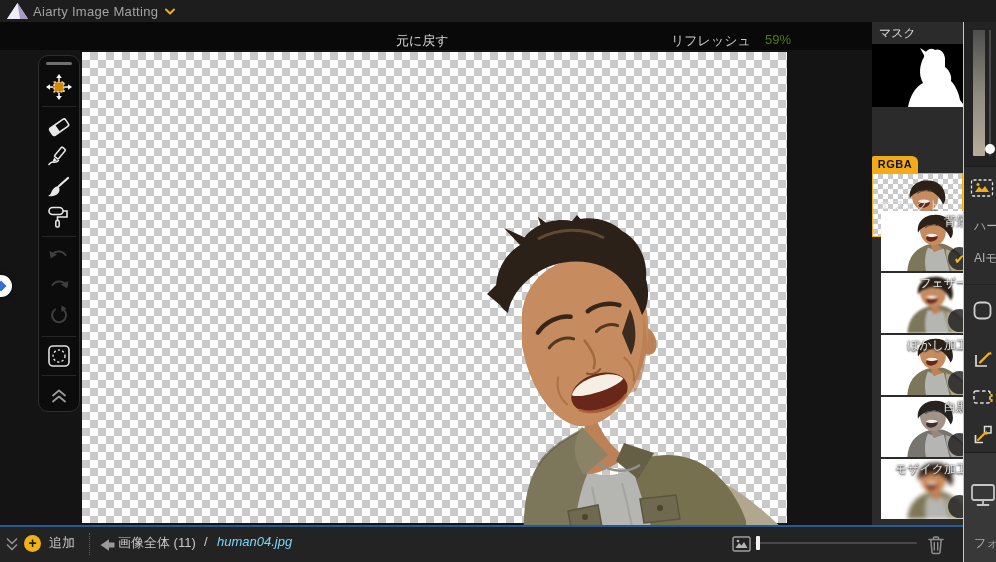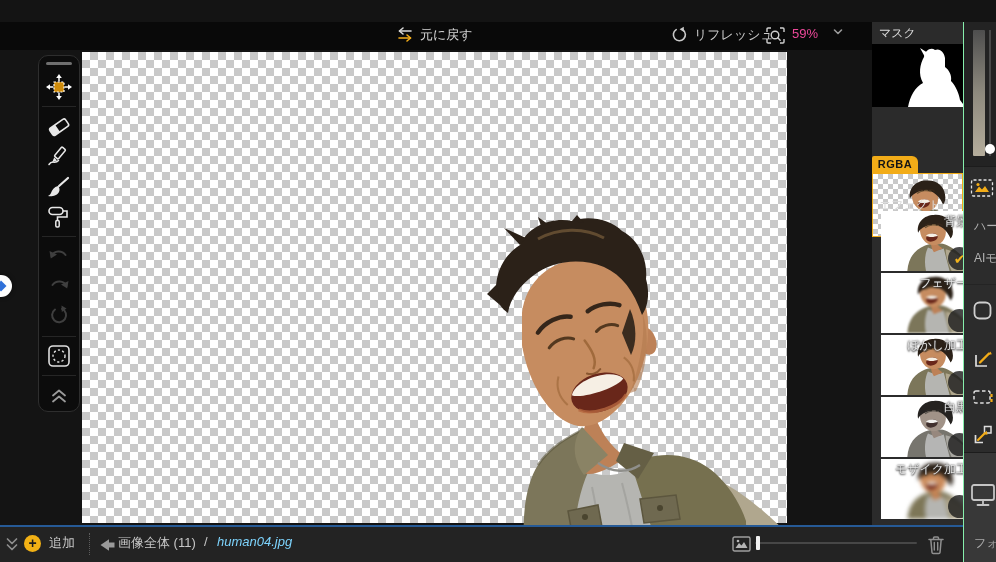--- a/index.html
+++ b/index.html
@@ -9,25 +9,25 @@
     background:#141414; font-family:"Liberation Sans","DejaVu Sans",sans-serif;
     -webkit-font-smoothing:antialiased;
   }
   
   .titlebar { position:absolute; left:0; top:0; width:996px; height:22px; background:#1d1d1d; z-index:30; }
   .titlebar .logo { position:absolute; left:6px; top:2px; }
   .titlebar .title { position:absolute; left:33px; top:4px; font-size:13px; color:#a3a3a3; letter-spacing:.3px; }
   .titlebar .tchev { position:absolute; left:163px; top:5px; }
   
   .toolbar { position:absolute; left:0; top:22px; width:872px; height:28px; background:#090909; z-index:25; }
-  .tb-item { position:absolute; display:flex; align-items:flex-start; gap:6px; height:20px; top:4px; color:#d6d6d6; font-size:13px; cursor:default; }
+  .tb-item { position:absolute; display:flex; align-items:center; gap:6px; height:20px; top:4px; color:#d6d6d6; font-size:13px; cursor:default;flex-direction:column; }
   .tb-undo { left:396px; }
   .tb-refresh { left:671px; color:#c9c9c9; }
   .tb-zoom { left:765px; }
-  .tb-zoom .zval { color:#ec4899; }
+  .tb-zoom .zval { color:#4d7c0f; }
   
   .canvas { position:absolute; left:0; top:50px; width:872px; height:475px; background:#141414; overflow:hidden; }
   .checker-board {
     position:absolute; left:82px; top:2px; width:705px; height:471px; background:#fff;
     background-image:conic-gradient(#c9c9c9 25%, transparent 0 50%, #c9c9c9 0 75%, transparent 0);
     background-size:16px 16px;
   }
   .person-svg { position:absolute; left:480px; top:165px; width:307px; height:358px; }
   
   .left-tools {
@@ -106,20 +106,31 @@
         <ellipse cx="52" cy="20" rx="13" ry="15" fill="#c68c60" transform="rotate(-16 52 20)"></ellipse>
         <path d="M37,22 C35,12 43,4 53,4 C63,3 71,9 72,18 C73,22 72,26 70,28 C66,18 58,13 50,14 C44,15 39,18 37,22 Z" fill="#2b2118"></path>
         <path d="M44,17 C48,14 54,13 58,15" stroke="#6f5637" stroke-width="1.4" fill="none"></path>
         <ellipse cx="51" cy="27" rx="6" ry="4" fill="#69271a" transform="rotate(-14 51 27)"></ellipse>
         <path d="M45,25 C48,22 55,22 57,25 C54,27 47,27 45,25 Z" fill="#f6efe4"></path>
         <path d="M44,15 C46,13 49,13 51,14 M55,14 C57,13 60,13 62,15" stroke="#35261a" stroke-width="1.3" fill="none"></path>
       </symbol>
     </defs>
   </svg>
 
+  <div class="titlebar">
+    <svg class="logo" width="23" height="18" viewBox="0 0 23 18">
+      <polygon points="11.5,1 22,17 1,17" fill="#cfc9e2"></polygon>
+      <polygon points="11.5,1 16,17 1,17" fill="#efeef6"></polygon>
+      <polygon points="11.5,1 22,17 14,17" fill="#a79bc6"></polygon>
+    </svg>
+    <span class="title">Aiarty Image Matting</span>
+    <svg class="tchev" width="14" height="13" viewBox="0 0 14 13">
+      <path d="M3,4.5 L7,8.5 L11,4.5" stroke="#f2ac18" stroke-width="2" fill="none" stroke-linecap="round" stroke-linejoin="round"></path>
+    </svg>
+  </div>
 
   <div class="toolbar">
     <div class="tb-item tb-undo">
       <svg width="18" height="17" viewBox="0 0 18 17">
         <path d="M7,2 L3.4,5 L7,8" stroke="#d8d8d8" stroke-width="1.6" fill="none" stroke-linecap="round" stroke-linejoin="round"></path>
         <path d="M3.6,5 L15,5" stroke="#d8d8d8" stroke-width="1.6" stroke-linecap="round"></path>
         <path d="M11,9 L14.6,12 L11,15" stroke="#f2ac18" stroke-width="1.6" fill="none" stroke-linecap="round" stroke-linejoin="round"></path>
         <path d="M3,12 L14.4,12" stroke="#f2ac18" stroke-width="1.6" stroke-linecap="round"></path>
       </svg>
       <span>元に戻す</span>

